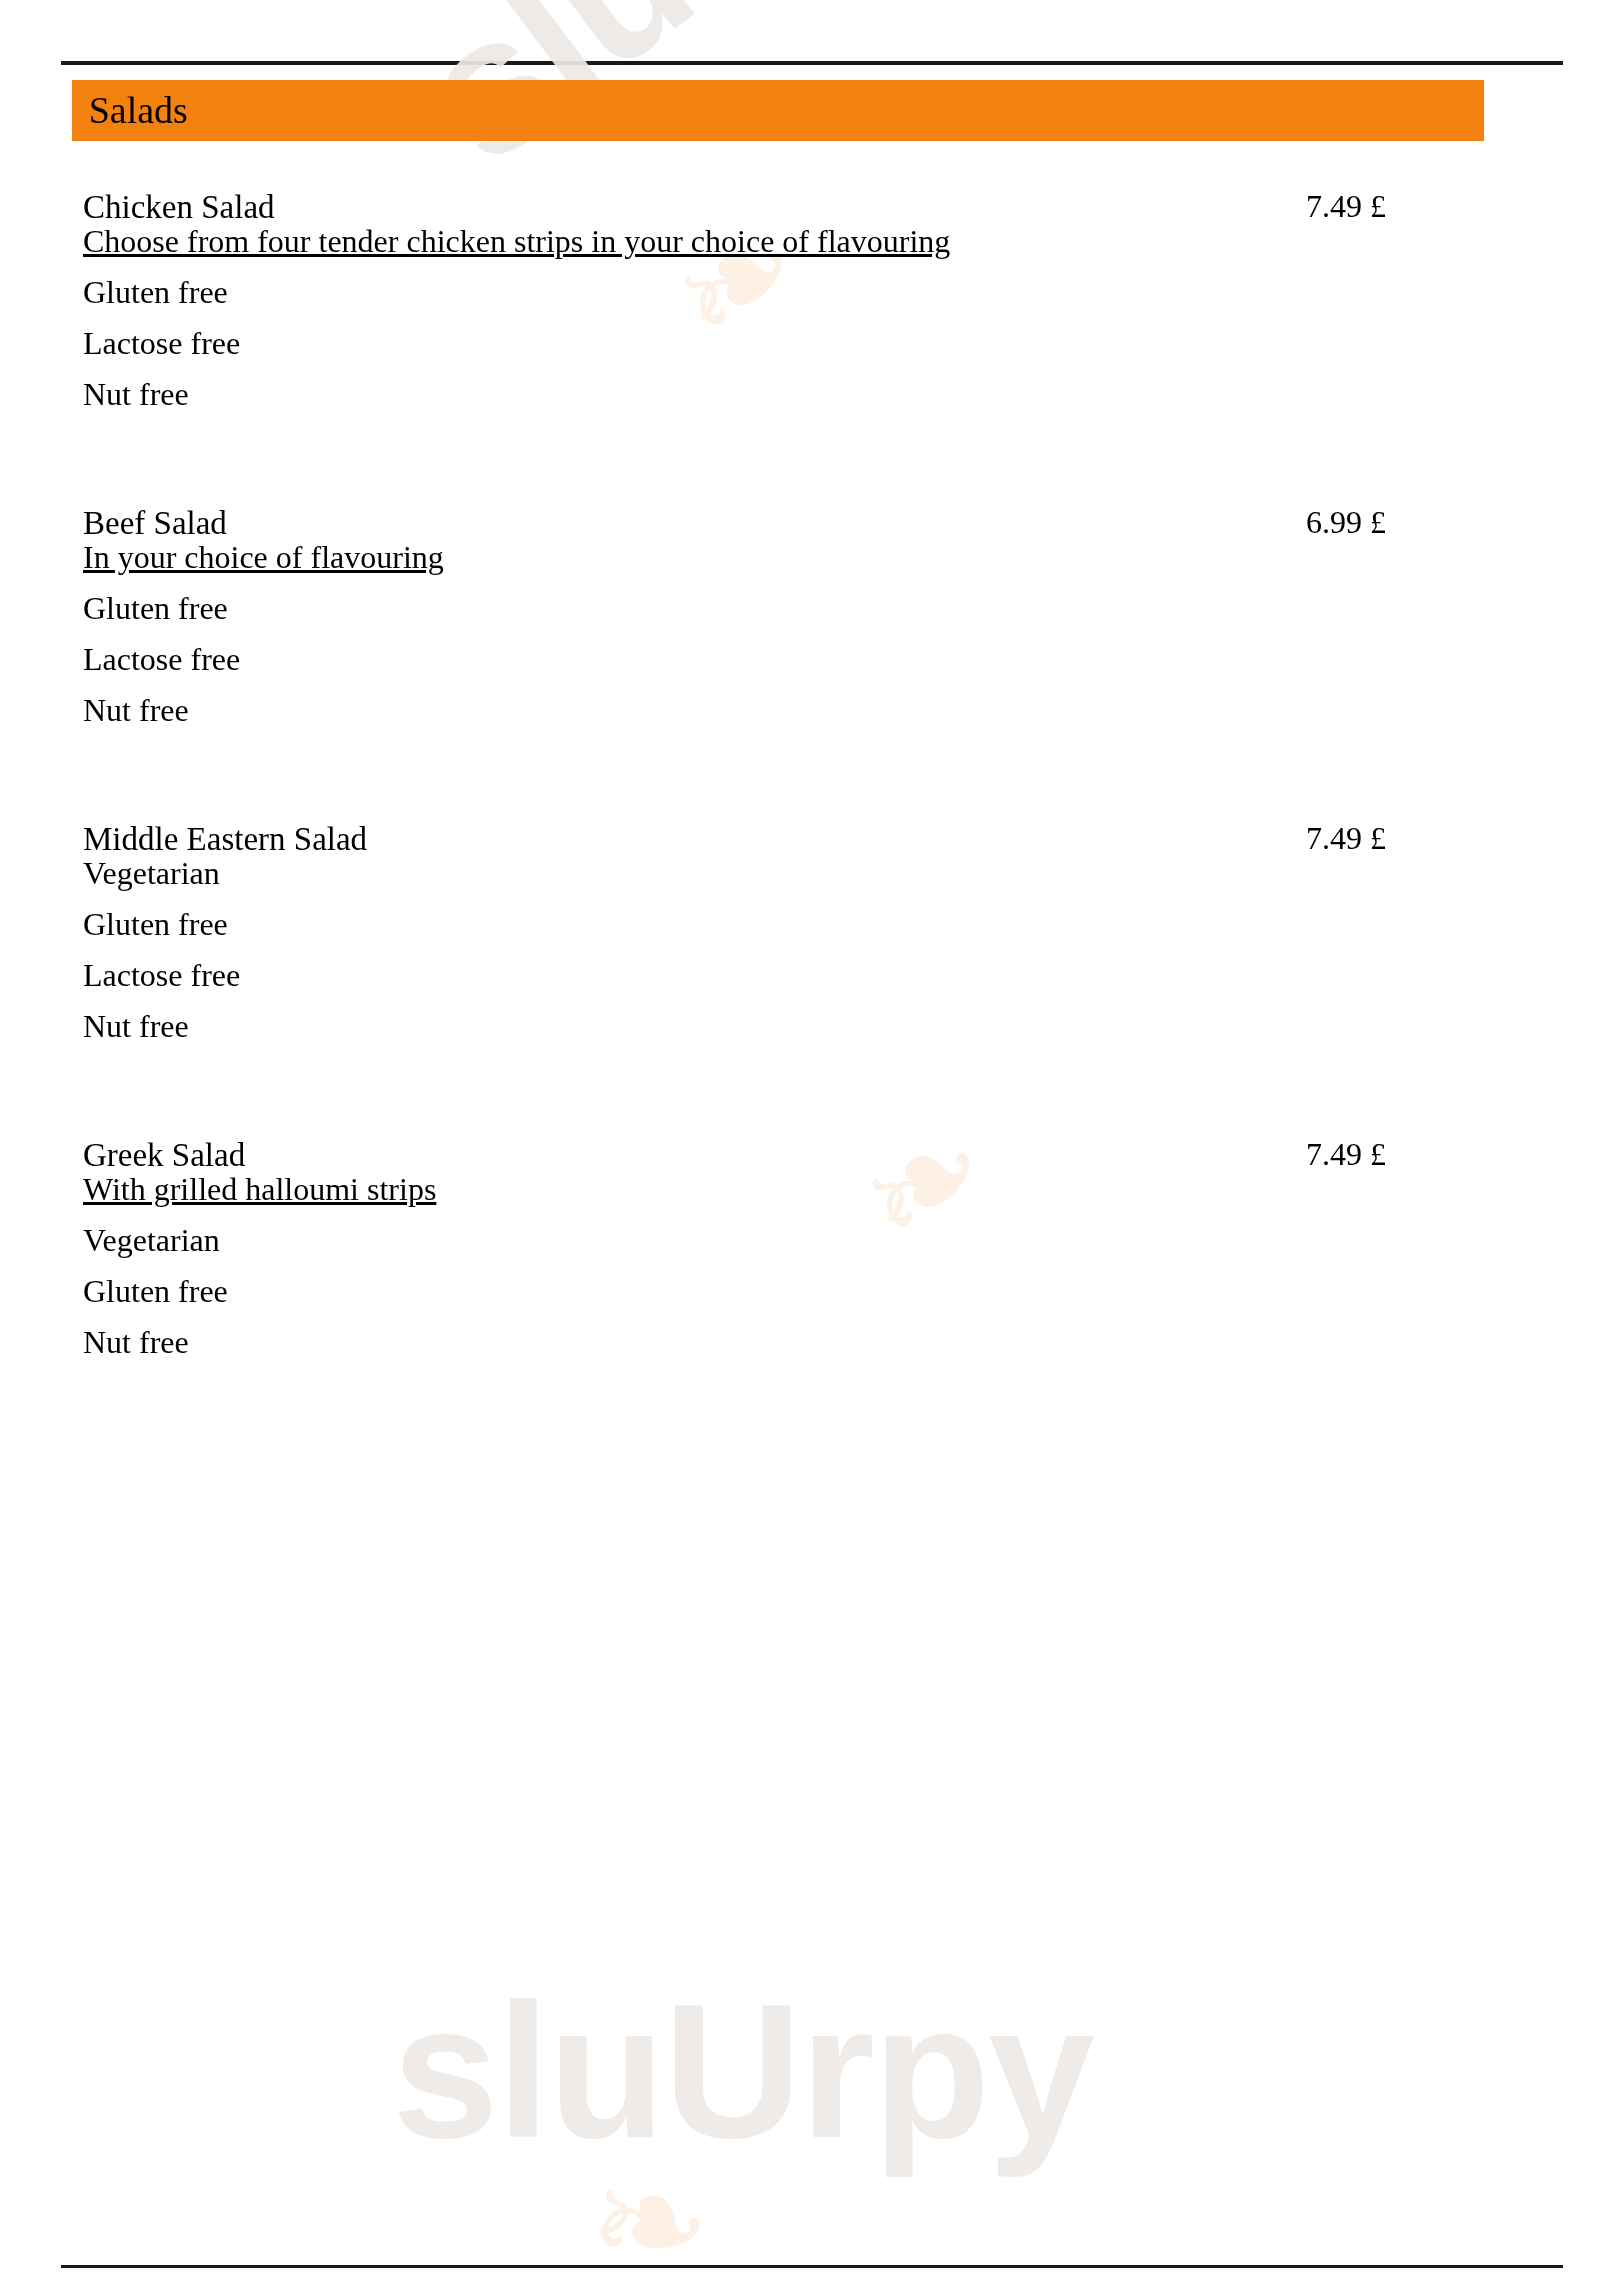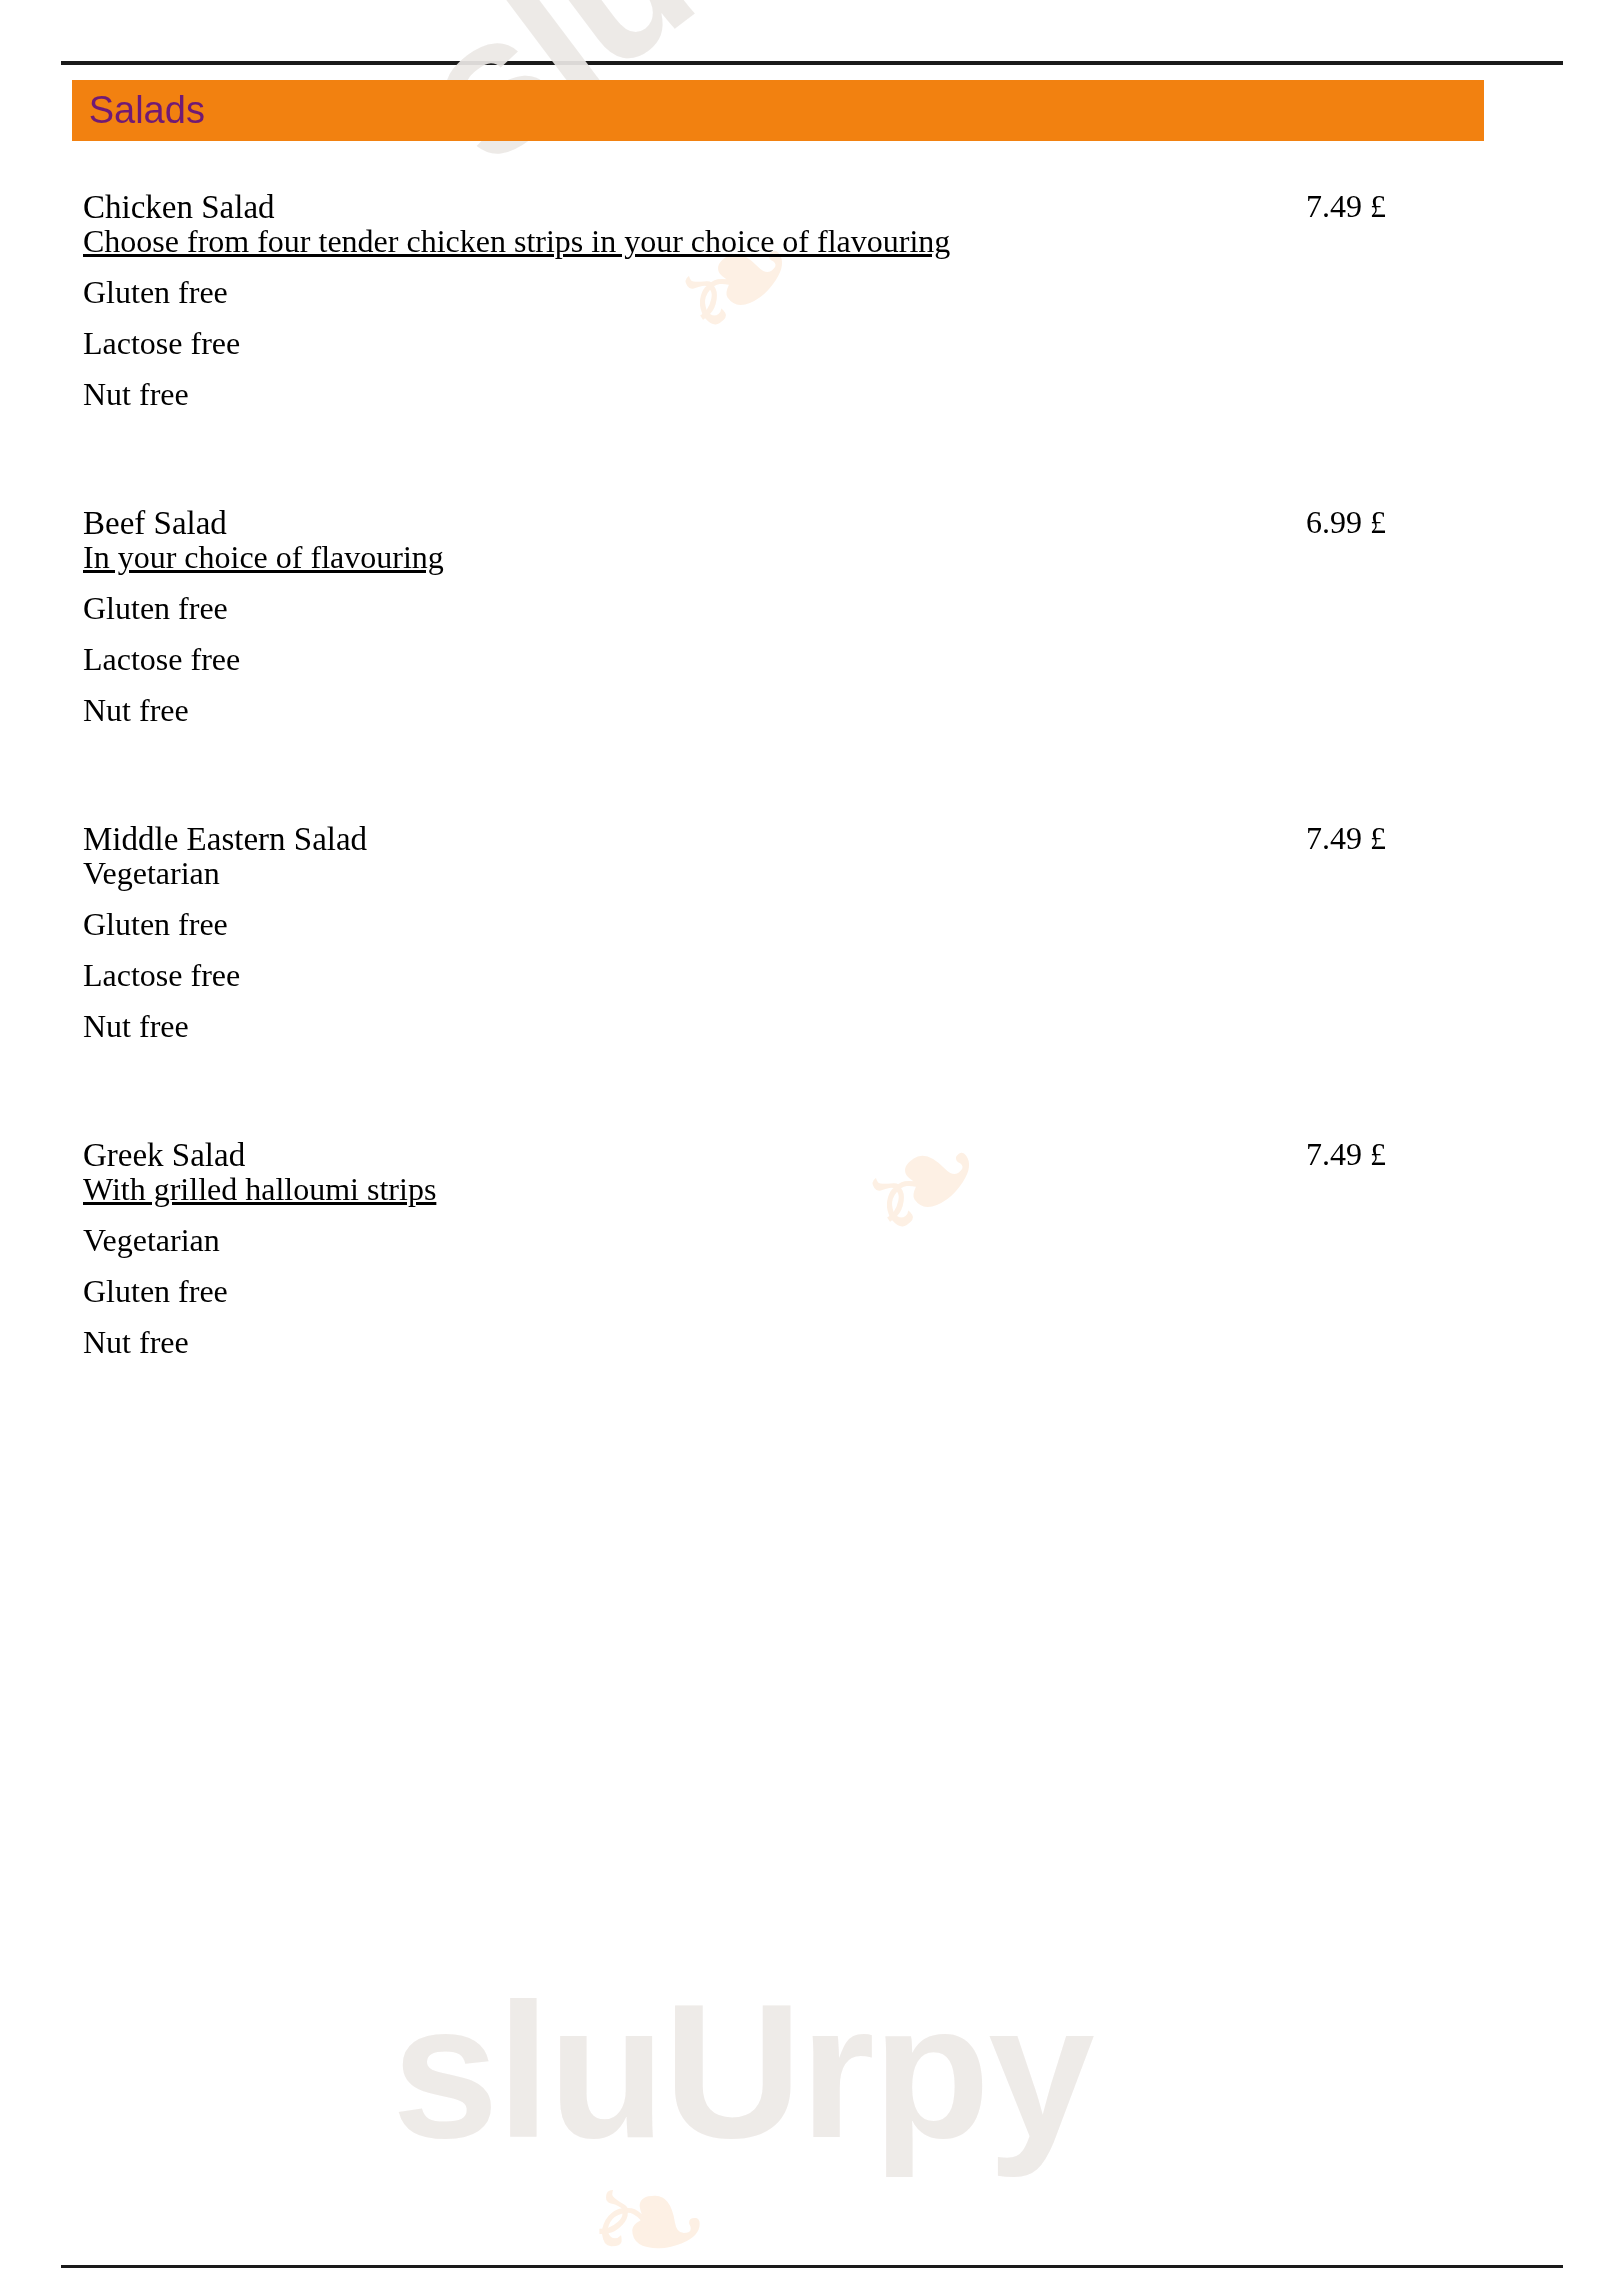--- a/index.html
+++ b/index.html
@@ -149,21 +149,21 @@
 
 <div class="page">
 
   <div class="top-rule"></div>
 
   <div class="watermark wm-1">sluUrpy</div>
   <div class="wm-swirl wm-swirl-1">❧</div>
   <div class="wm-swirl wm-swirl-2">❧</div>
 
   <div class="section-bar" style="background: rgb(242, 129, 16);">
-    <span class="section-title" style="color: #701a75;">Salads</span>
+    <span class="section-title" style="color: #000000; font-family: Liberation Serif, serif;">Salads</span>
   </div>
 
   <div class="menu-list">
 
     <div class="menu-item">
       <div class="item-head">
         <span class="item-name">Chicken Salad</span>
         <span class="item-price">7.49 £</span>
       </div>
       <p class="item-desc">Choose from four tender chicken strips in your choice of flavouring</p>

